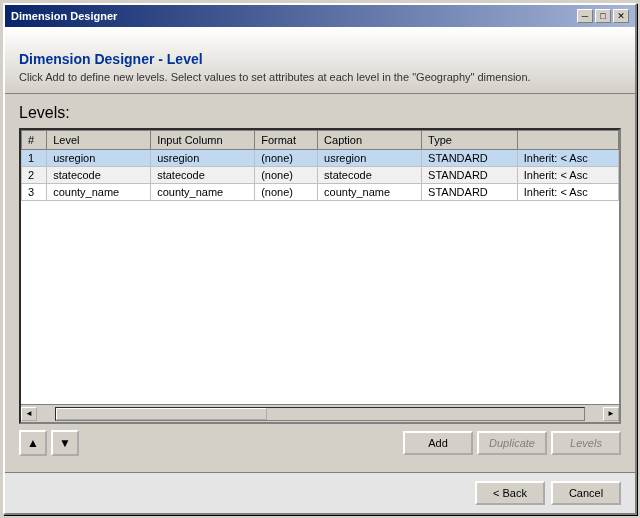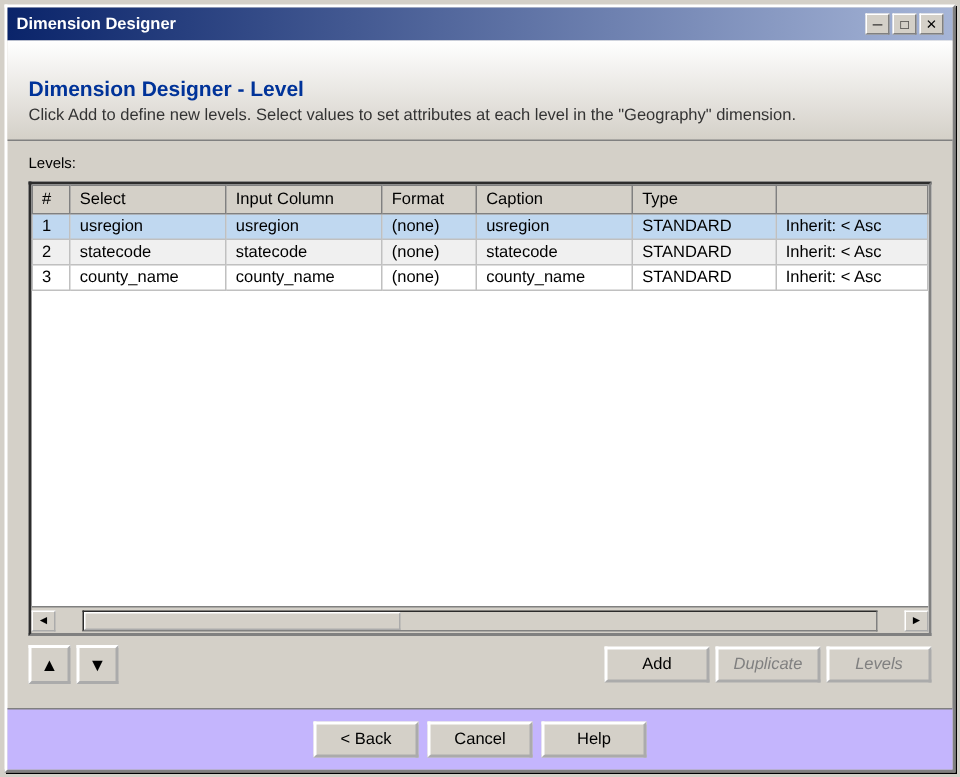--- a/index.html
+++ b/index.html
@@ -72,21 +72,21 @@
       font-size: 11px;
       color: #333;
     }
     .content-area {
       flex: 1;
       padding: 10px 14px;
       display: flex;
       flex-direction: column;
     }
     .levels-label {
-      font-size: 10px;
+      font-size: 16px;
       margin-bottom: 6px;
       color: #000;
     }
     .table-container {
       flex: 1;
       border: 2px inset #808080;
       background: white;
       overflow: hidden;
       display: flex;
       flex-direction: column;
@@ -188,24 +188,24 @@
     .btn-disabled {
       color: #808080;
       cursor: default;
       font-style: italic;
     }
     .bottom-bar {
       border-top: 1px solid #808080;
       padding: 8px 14px;
       display: flex;
       align-items: center;
-      justify-content: center;
+      justify-content: flex-end;
       gap: 6px;
       flex-shrink: 0;
-      background: #c4b5fd;
+      background: #e5e5e5;
     }
     .btn-default {
       border: 2px solid #000;
     }
   </style>
 </head>
 <body>
 
 <div class="window">
 
@@ -225,21 +225,21 @@
 
   <div class="content-area">
     <div class="levels-label">Levels:</div>
 
     <div class="table-container">
       <div class="table-wrapper">
         <table>
           <thead>
             <tr>
               <th>#</th>
-              <th>Select</th>
+              <th>Level</th>
               <th>Input Column</th>
               <th>Format</th>
               <th>Caption</th>
               <th>Type</th>
               <th></th>
             </tr>
           </thead>
           <tbody id="table-body">
           <tr>
       <td>1</td>
@@ -290,15 +290,14 @@
       <div class="spacer"></div>
       <button class="btn">Add</button>
       <button class="btn btn-disabled">Duplicate</button>
       <button class="btn btn-disabled">Levels</button>
     </div>
   </div>
 
   <div class="bottom-bar">
     <button class="btn">&lt; Back</button>
     <button class="btn">Cancel</button>
-    <button class="btn">Help</button>
   </div>
 </div>
 
 </body></html>

